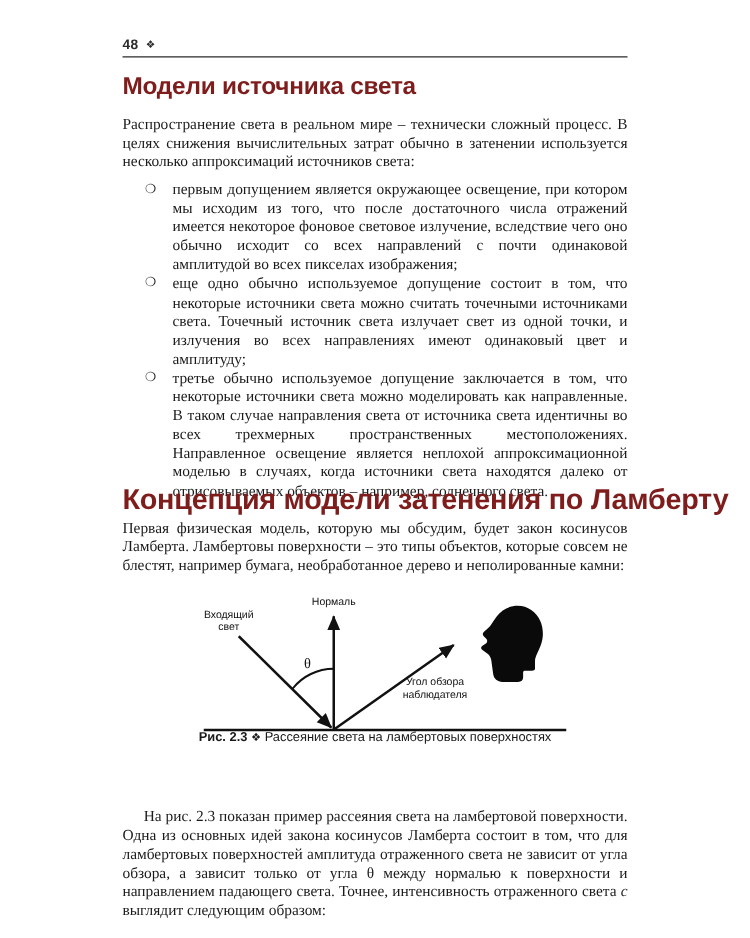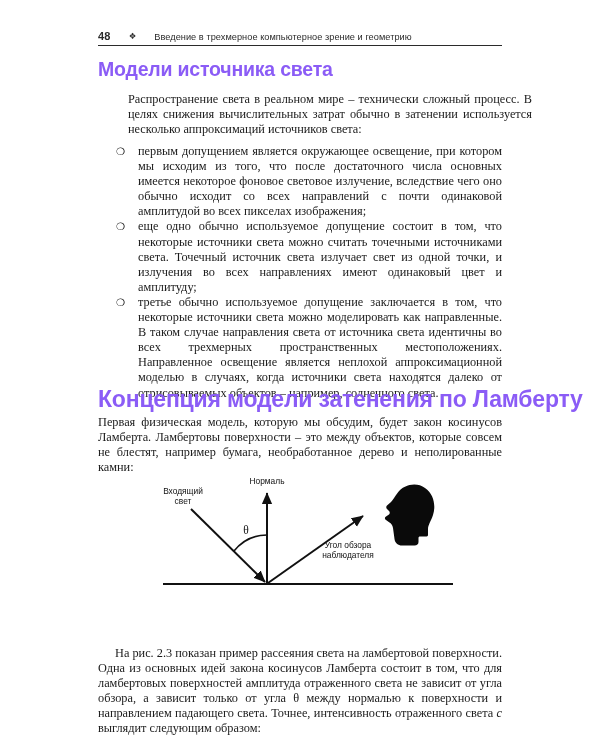--- a/index.html
+++ b/index.html
@@ -25,21 +25,21 @@
   }
 
   
   .runhead {
     position: absolute;
     left: 0;
     top: 30px;
     width: 404px;
     display: flex;
     align-items: baseline;
-    gap: 18px;
+    gap: 6px;
     font-family: "Liberation Sans", sans-serif;
     font-size: 9.2px;
     color: #2b2b2b;
     white-space: nowrap;
   }
   .runhead .pageno {
     font-weight: bold;
     font-size: 11px;
     letter-spacing: .2px;
   }
@@ -63,40 +63,40 @@
 
   
   h1.sect {
     position: absolute;
     margin: 0;
     left: 0;
     font-family: "Liberation Sans", sans-serif;
     font-weight: bold;
     font-size: 19.5px;
     letter-spacing: -.2px;
-    color: #8b5cf6;
+    color: #7f1d1d;
     white-space: nowrap;
   }
   h1.sect.one { top: 58px; }
   h1.sect.two { top: 386px; font-size: 23px; }
 
   
   p.body {
     position: absolute;
     margin: 0;
     left: 0;
     width: 404px;
     font-size: 12.3px;
     line-height: 15.1px;
     text-align: justify;
     text-justify: inter-word;
     hyphens: manual;
     color: #1a1a1a;
   }
-  p.body.p1 { top: 92px; margin-left: 30px; }
+  p.body.p1 { top: 92px; }
   p.body.p2 { top: 415px; }
   p.body.p3 { top: 646px; text-indent: 17px; }
 
   
   ul.blist {
     position: absolute;
     margin: 0;
     padding: 0;
     list-style: none;
     left: 17px;
@@ -149,44 +149,43 @@
 </style>
 </head>
 <body>
 
 <div class="page">
   <div class="content">
 
     <div class="runhead">
       <span class="pageno">48</span>
       <span class="diamond">❖</span>
-      <span class="rh-title">Введение в трехмерное компьютерное зрение и геометрию</span>
     </div>
     <div class="rule"></div>
 
     <h1 class="sect one">Модели источника света</h1>
     <p class="body p1">Распространение света в реальном мире – технически сложный процесс. В целях снижения вычислительных затрат обычно в затенении используется несколько аппроксимаций источников света:</p>
 
     <ul class="blist">
       <li>
         <span class="marker">❍</span>
-        <span>первым допущением является окружающее освещение, при котором мы исходим из того, что после достаточного числа основных имеется некоторое фоновое световое излучение, вследствие чего оно обычно исходит со всех направлений с почти одинаковой амплитудой во всех пикселах изображения;</span>
+        <span>первым допущением является окружающее освещение, при котором мы исходим из того, что после достаточного числа отражений имеется некоторое фоновое световое излучение, вследствие чего оно обычно исходит со всех направлений с почти одинаковой амплитудой во всех пикселах изображения;</span>
       </li>
       <li>
         <span class="marker">❍</span>
         <span>еще одно обычно используемое допущение состоит в том, что некоторые источники света можно считать точечными источниками света. Точечный источник света излучает свет из одной точки, и излучения во всех направлениях имеют одинаковый цвет и амплитуду;</span>
       </li>
       <li>
         <span class="marker">❍</span>
         <span>третье обычно используемое допущение заключается в том, что некоторые источники света можно моделировать как направленные. В таком случае направления света от источника света идентичны во всех трехмерных пространственных местоположениях. Направленное освещение является неплохой аппроксимационной моделью в случаях, когда источники света находятся далеко от отрисовываемых объектов – например, солнечного света.</span>
       </li>
     </ul>
 
     <h1 class="sect two">Концепция модели затенения по Ламберту</h1>
-    <p class="body p2">Первая физическая модель, которую мы обсудим, будет закон косинусов Ламберта. Ламбертовы поверхности – это между объектов, которые совсем не блестят, например бумага, необработанное дерево и неполированные камни:</p>
+    <p class="body p2">Первая физическая модель, которую мы обсудим, будет закон косинусов Ламберта. Ламбертовы поверхности – это типы объектов, которые совсем не блестят, например бумага, необработанное дерево и неполированные камни:</p>
 
     <div class="figure">
       <svg width="410" height="140" viewBox="0 0 410 140" xmlns="http://www.w3.org/2000/svg">
         <defs>
           <marker id="arrowhead" markerWidth="7" markerHeight="7" refX="5.6" refY="2.6" orient="auto">
             <path d="M0,0 L6,2.6 L0,5.2 z" fill="#111111"></path>
           </marker>
           <marker id="arrowdown" markerWidth="7" markerHeight="7" refX="5.6" refY="2.6" orient="auto">
             <path d="M0,0 L6,2.6 L0,5.2 z" fill="#111111"></path>
           </marker>
@@ -232,17 +231,22 @@
         <text x="88" y="18" text-anchor="middle" font-family="Liberation Sans, sans-serif" font-size="8.4" fill="#111111">Входящий</text>
         <text x="88" y="28" text-anchor="middle" font-family="Liberation Sans, sans-serif" font-size="8.4" fill="#111111">свет</text>
 
         <text x="151" y="58" text-anchor="middle" font-family="Liberation Serif, serif" font-size="11.5" fill="#111111">θ</text>
 
         <text x="253" y="72" text-anchor="middle" font-family="Liberation Sans, sans-serif" font-size="8.4" fill="#111111">Угол обзора</text>
         <text x="253" y="82" text-anchor="middle" font-family="Liberation Sans, sans-serif" font-size="8.4" fill="#111111">наблюдателя</text>
       </svg>
     </div>
 
+    <div class="figcaption">
+      <span class="fnum">Рис. 2.3</span>
+      <span class="fdia">❖</span>
+      <span>Рассеяние света на ламбертовых поверхностях</span>
+    </div>
 
     <p class="body p3"><span>На рис. 2.3 показан пример рассеяния света на ламбертовой поверхности. Одна из основных идей закона косинусов Ламберта состоит в том, что для ламбертовых поверхностей амплитуда отраженного света не зависит от угла обзора, а зависит только от угла θ между нормалью к поверхности и направлением падающего света. Точнее, интенсивность отраженного света </span><span class="italic-c">c</span><span> выглядит следующим образом:</span></p>
 
   </div>
 </div>
 
 </body></html>

